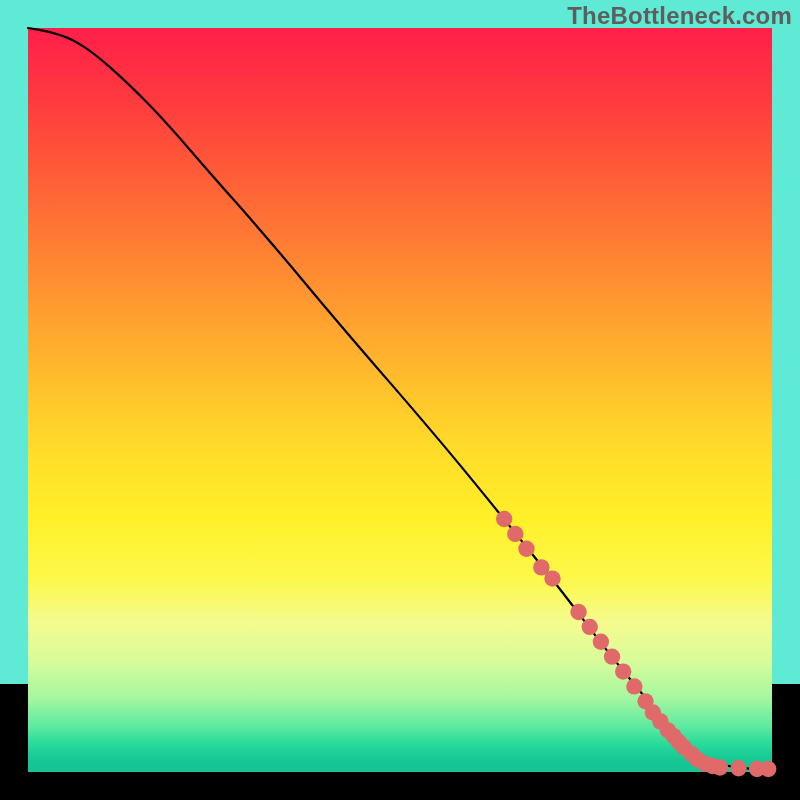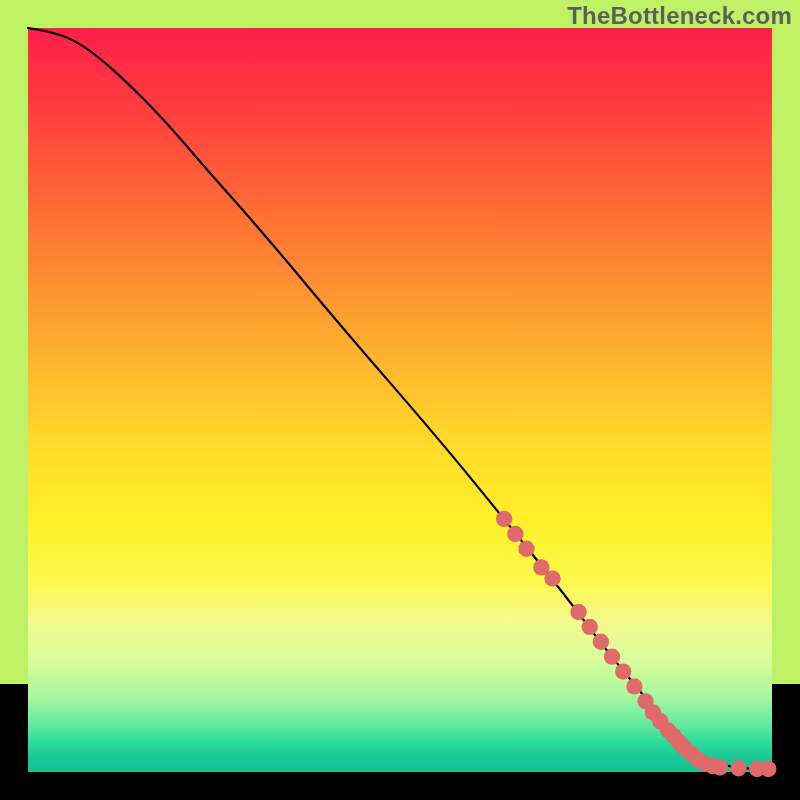--- a/index.html
+++ b/index.html
@@ -8,21 +8,21 @@
     width: 800px;
     height: 800px;
     background: #000;
     overflow: hidden;
     font-family: Arial, Helvetica, sans-serif;
   }
   .frame {
     position: relative;
     width: 800px;
     height: 684px;
-    background: #bef264;
+    background: #5eead4;
   }
   .watermark {
     position: absolute;
     top: 2px;
     right: 8px;
     font-size: 24px;
     font-weight: 600;
     color: #5e5e5e;
     letter-spacing: 0.2px;
     font-family: Arial, Helvetica, sans-serif;

